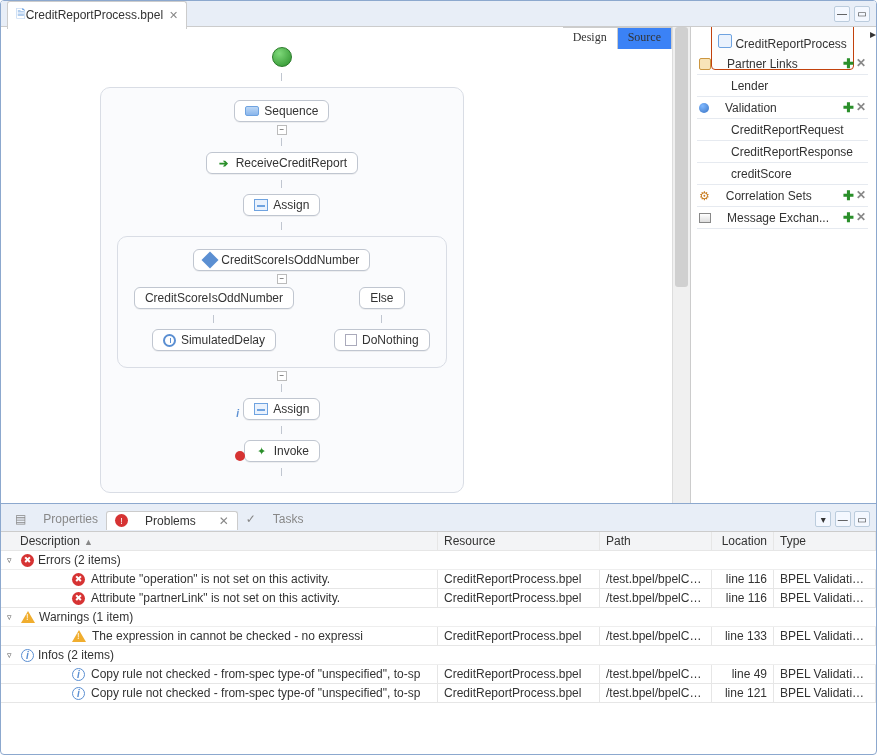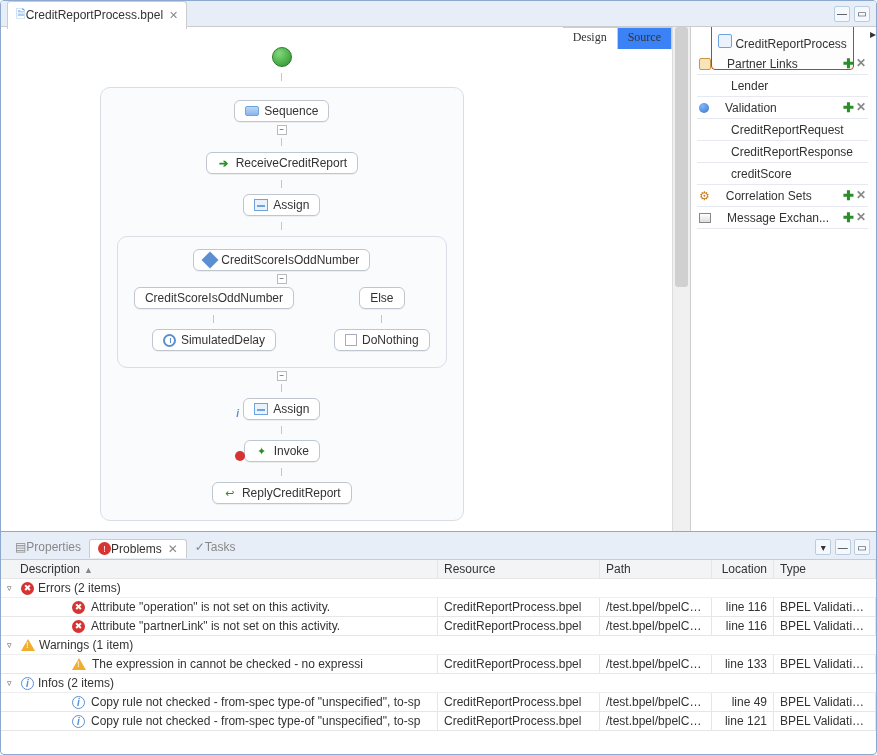--- a/index.html
+++ b/index.html
@@ -34,21 +34,21 @@
 
 
 .editor-bottom-tabs { height: 22px; background: #fff; display: flex; border-top: 1px solid #ccc; }
 .editor-bottom-tabs .btab { padding: 2px 10px; border-right: 1px solid #ccc; font-family: Liberation Serif, serif; }
 .editor-bottom-tabs .btab.active { background: #fff; }
 .editor-bottom-tabs .btab:not(.active) { background: #3b82f6; }
 
 
 .bottom { flex: 1; display: flex; flex-direction: column; border-top: 3px solid #e8eef7; }
 .bottom-tabbar { height: 24px; display: flex; align-items: center; background: #e8eef7; padding: 0 6px; position: relative; }
-.btab2 { display: flex; align-items: center; padding: 2px 8px; color: #888; gap: 0; }
+.btab2 { display: flex; align-items: center; padding: 2px 8px; color: #888; gap: 17px; }
 .btab2.active { background: #fff; border: 1px solid #ccc; border-bottom: none; color: #333; border-radius: 3px 3px 0 0; position: relative; top: 1px; }
 .bottom-tabbar .wincontrols { position: absolute; right: 6px; }
 .bottom-summary { padding: 2px 8px; color: #666; }
 .table { flex: 1; display: flex; flex-direction: column; border-top: 1px solid #ccc; overflow: hidden; }
 .thead, .trow { display: flex; border-bottom: 1px solid #e6e6e6; }
 .thead { background: #f3f4f6; font-weight: normal; }
 .tcell { padding: 2px 6px; border-right: 1px solid #e6e6e6; white-space: nowrap; overflow: hidden; text-overflow: ellipsis; }
 .c-desc { flex: 0 0 424px; margin-left: 13px; }
 .c-res { flex: 0 0 162px; }
 .c-path { flex: 0 0 112px; }
@@ -186,24 +186,20 @@
               </div>
               <div class="connector"></div>
 
               <div class="node" style="position:relative">
                 <span class="badge-err"></span>
                 <span class="glyph invoke"></span>
                 <span>Invoke</span>
               </div>
               <div class="connector"></div>
 
-              <div class="node">
-                <span class="glyph reply"></span>
-                <span>ReplyCreditReport</span>
-              </div>
             </div>
           </div>
         </div>
         <div class="editor-bottom-tabs">
           <div class="btab active">Design</div>
           <div class="btab">Source</div>
         </div>
       </div>
 
       <div class="vscroll">

